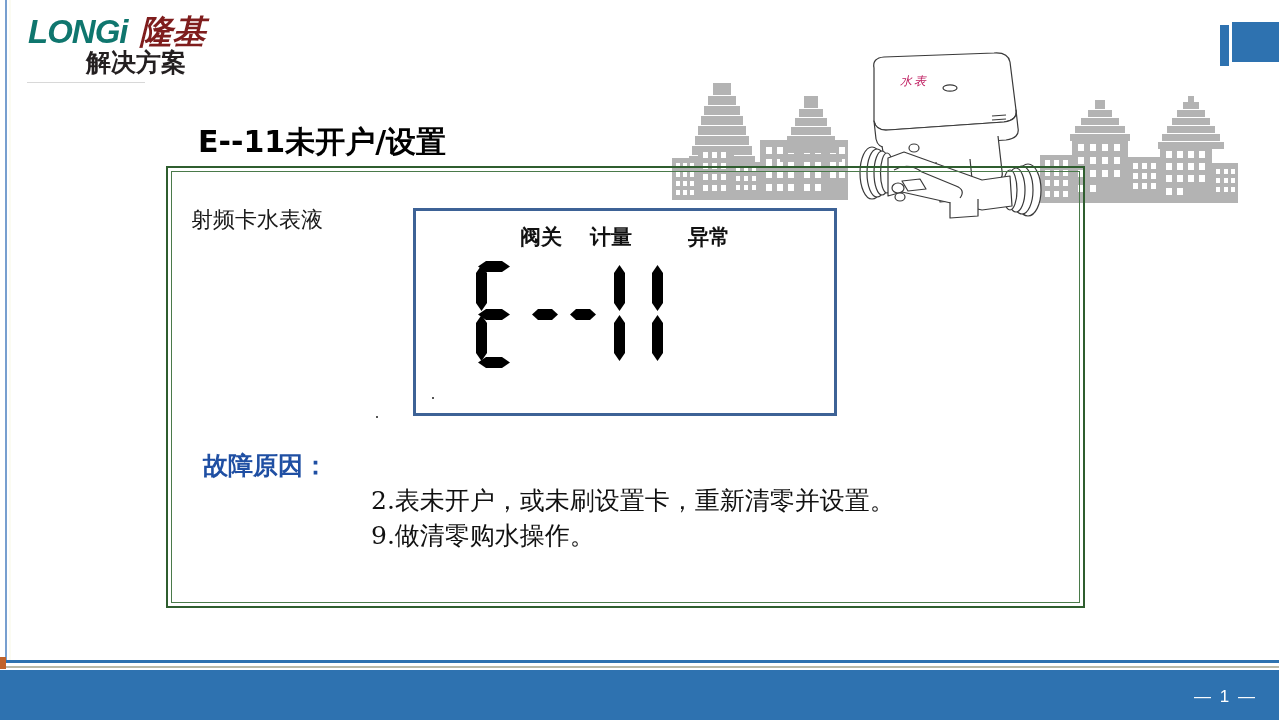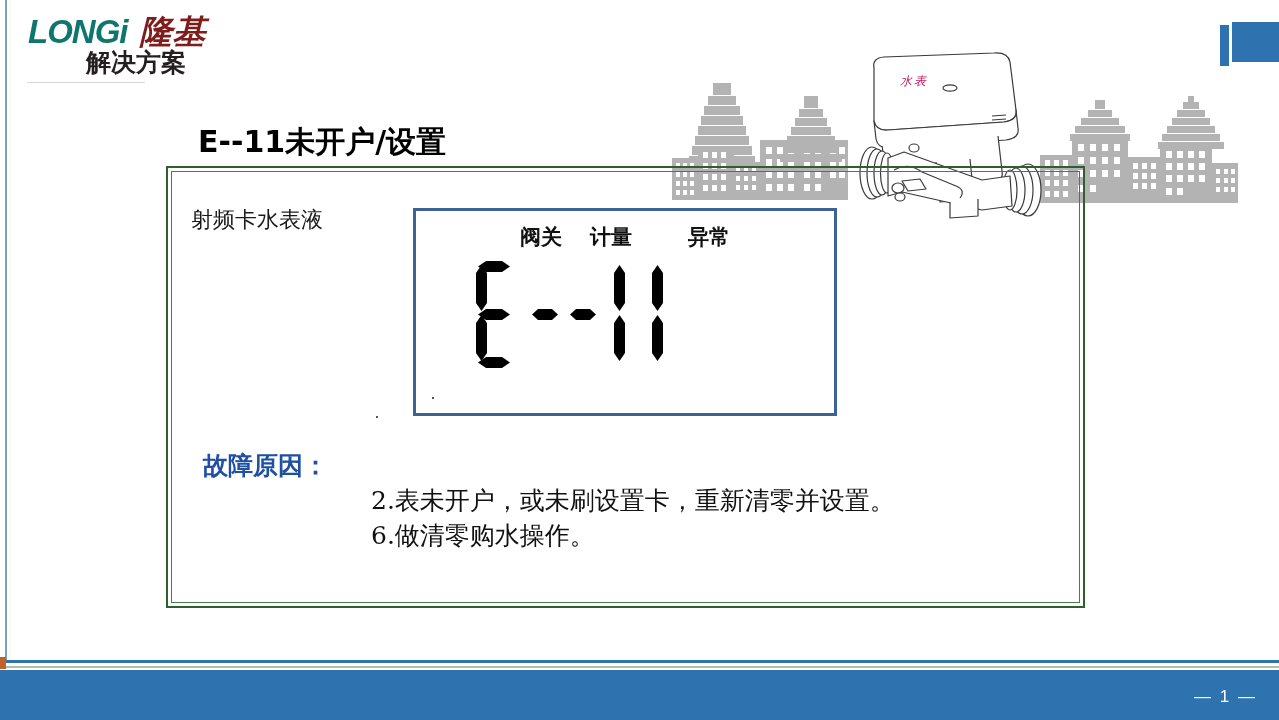--- a/index.html
+++ b/index.html
@@ -596,21 +596,21 @@
   <div class="explain">
     <div class="exp-line">
       <span class="exp-label">故障原因：</span>
     </div>
     <div class="exp-line">
     </div>
     <div class="exp-line">
       <span class="exp-text exp-indent">2.表未开户，或未刷设置卡，重新清零并设置。</span>
     </div>
     <div class="exp-line">
-      <span class="exp-text exp-indent">6.做清零购水操作。</span>
+      <span class="exp-text exp-indent">9.做清零购水操作。</span>
     </div>
   </div>
 
   <div class="footer-line-blue"></div>
   <div class="footer-line-gray"></div>
   <div class="footer-accent"></div>
   <div class="footer-bar"></div>
   <div class="page-num">— 1 —</div>
 
 </div>

